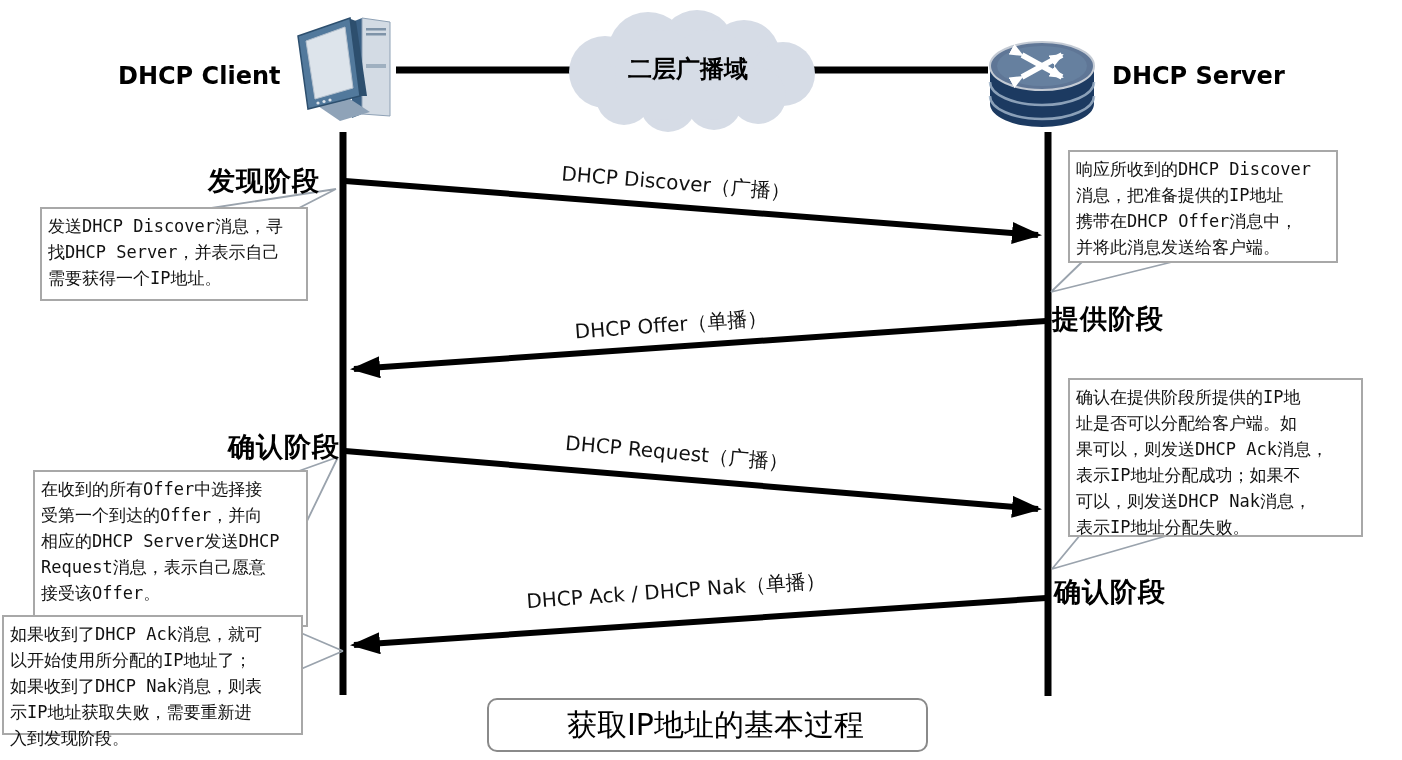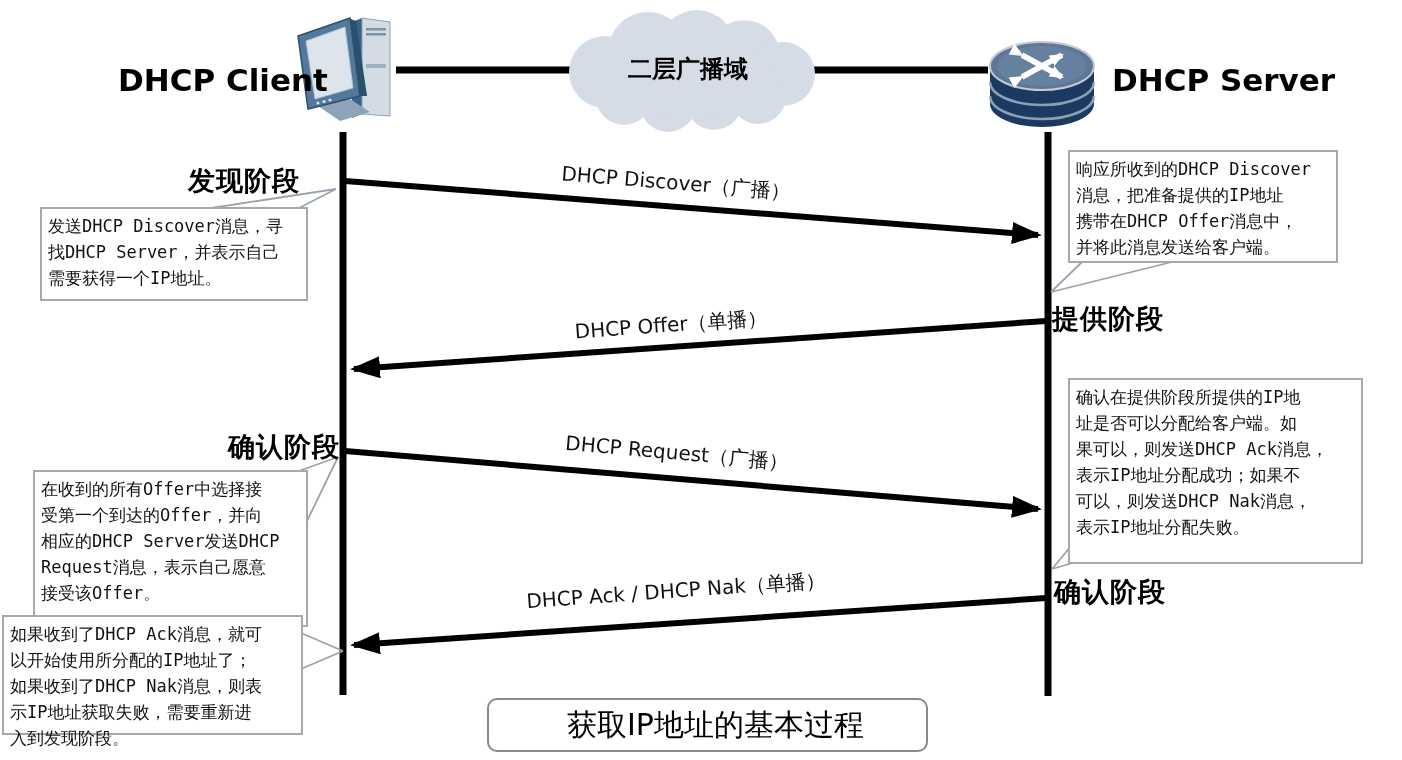--- a/index.html
+++ b/index.html
@@ -3,21 +3,21 @@
 <meta charset="utf-8">
 <style>
   html,body{margin:0;padding:0;background:#fff;}
   #stage{
     position:relative;width:1402px;height:760px;background:#ffffff;
     font-family:"DejaVu Sans","Liberation Sans",sans-serif;color:#000;
     overflow:hidden;
   }
   #overlay{position:absolute;left:0;top:0;width:1402px;height:760px;}
   .abs{position:absolute;}
-  .entity-label{font-size:31px;font-weight:bold;white-space:nowrap;}
+  .entity-label{font-size:24px;font-weight:bold;white-space:nowrap;}
   .cloud-label{font-size:24px;font-weight:bold;white-space:nowrap;text-align:center;}
   .phase-label{font-size:27px;font-weight:bold;white-space:nowrap;letter-spacing:1px;}
   .msg-label{
     font-size:20px;white-space:nowrap;color:#111;
     transform-origin:center center;
   }
   .callout{
     position:absolute;border:2px solid #a8a8a8;background:#ffffff;
     font-family:"DejaVu Sans Mono","Liberation Mono",monospace;
     font-size:17px;line-height:26px;color:#111;
@@ -104,21 +104,21 @@
     <g stroke="#ffffff" stroke-width="5.5">
       <line x1="36" y1="57" x2="76" y2="35" marker-start="url(#wa)" marker-end="url(#wa)"></line>
       <line x1="36" y1="35" x2="76" y2="57" marker-start="url(#wa)" marker-end="url(#wa)"></line>
     </g>
   </svg>
 
   <div class="abs entity-label" style="left:118px;top:62px">DHCP Client</div>
   <div class="abs entity-label" style="left:1112px;top:62px">DHCP Server</div>
   <div class="abs cloud-label" style="left:600px;top:53px;width:176px">二层广播域</div>
 
-  <div class="abs phase-label" style="left:188px;top:163px;width:152px;text-align:left">发现阶段</div>
+  <div class="abs phase-label" style="left:188px;top:163px;width:152px;text-align:center">发现阶段</div>
   <div class="abs phase-label" style="left:1052px;top:301px">提供阶段</div>
   <div class="abs phase-label" style="left:188px;top:429px;width:152px;text-align:right">确认阶段</div>
   <div class="abs phase-label" style="left:1054px;top:574px">确认阶段</div>
 
   <div class="abs msg-label" style="left:676px;top:183px;transform:translate(-50%,-50%) rotate(4.6deg)">DHCP Discover（广播）</div>
   <div class="abs msg-label" style="left:671px;top:325px;transform:translate(-50%,-50%) rotate(-4.2deg)">DHCP Offer（单播）</div>
   <div class="abs msg-label" style="left:677px;top:453px;transform:translate(-50%,-50%) rotate(5deg)">DHCP Request（广播）</div>
   <div class="abs msg-label" style="left:676px;top:591px;transform:translate(-50%,-50%) rotate(-4.1deg)">DHCP Ack / DHCP Nak（单播）</div>
 
   <div class="callout" style="left:40px;top:207px;width:268px;height:94px">发送DHCP Discover消息，寻
@@ -126,21 +126,21 @@
 需要获得一个IP地址。</div>
   <div class="callout" style="left:1068px;top:150px;width:270px;height:113px">响应所收到的DHCP Discover
 消息，把准备提供的IP地址
 携带在DHCP Offer消息中，
 并将此消息发送给客户端。</div>
   <div class="callout" style="left:33px;top:470px;width:275px;height:157px">在收到的所有Offer中选择接
 受第一个到达的Offer，并向
 相应的DHCP Server发送DHCP
 Request消息，表示自己愿意
 接受该Offer。</div>
-  <div class="callout" style="left:1068px;top:378px;width:295px;height:186px">确认在提供阶段所提供的IP地
+  <div class="callout" style="left:1068px;top:378px;width:295px;height:159px">确认在提供阶段所提供的IP地
 址是否可以分配给客户端。如
 果可以，则发送DHCP Ack消息，
 表示IP地址分配成功；如果不
 可以，则发送DHCP Nak消息，
 表示IP地址分配失败。</div>
   <div class="callout" style="left:2px;top:615px;width:301px;height:120px">如果收到了DHCP Ack消息，就可
 以开始使用所分配的IP地址了；
 如果收到了DHCP Nak消息，则表
 示IP地址获取失败，需要重新进
 入到发现阶段。</div>

